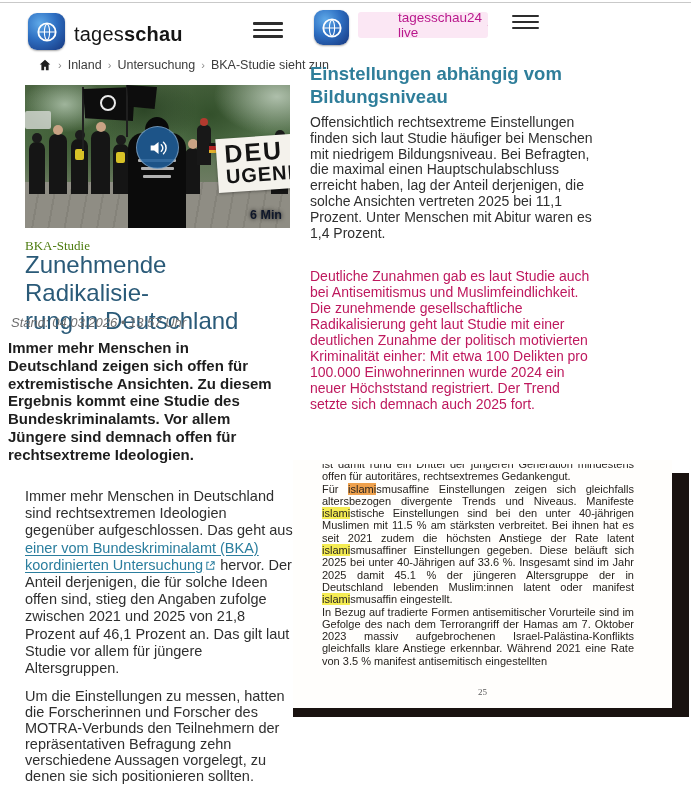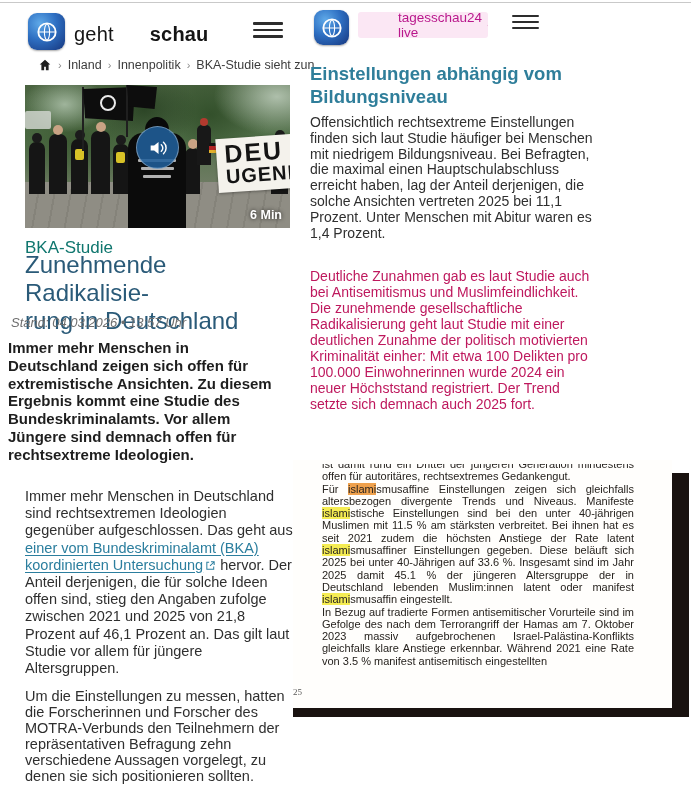--- a/index.html
+++ b/index.html
@@ -5,21 +5,21 @@
   * { margin:0; padding:0; box-sizing:border-box; }
   html,body { width:691px; height:800px; }
   body { font-family:"Liberation Sans","DejaVu Sans",sans-serif; background:#fff; position:relative; overflow:hidden; color:#2e2e2e; }
   .abs { position:absolute; }
   .topline { top:2px; left:0; width:691px; height:1px; background:#c9c9c9; }
 
   
   .logo { width:37px; height:37px; border-radius:9px; background:radial-gradient(circle at 32% 28%, #5fa9e8 0%, #2e6fc2 45%, #16367e 100%); display:flex; align-items:center; justify-content:center; box-shadow:0 1px 2px rgba(0,0,0,.35); }
   .logo svg { width:26px; height:26px; }
   .brand { left:74px; top:23px; font-size:20px; color:#151515; letter-spacing:.2px; }
-  .brand b { font-weight:700;margin-left:36px; }
+  .brand b { font-weight:700; }
   .burger { display:flex; flex-direction:column; justify-content:space-between; cursor:pointer; }
   .burger i { display:block; height:2.6px; background:#2d2d2d; border-radius:1px; }
   .burger-l { left:253px; top:22px; width:30px; height:16px; }
   .burger-r { left:512px; top:15px; width:27px; height:14px; }
   .burger-r i { height:2.2px; }
 
   .breadcrumb { left:38px; top:58px; font-size:12.5px; color:#3c3c3c; display:flex; align-items:center; gap:6px; white-space:nowrap; }
   .breadcrumb .sep { color:#8a8a8a; font-size:11px; }
   .breadcrumb svg { width:14px; height:14px; }
 
@@ -50,24 +50,24 @@
   .shirt-line { position:absolute; height:3px; background:rgba(235,235,235,.75); border-radius:1px; }
   .de-flag { position:absolute; left:184px; top:58px; width:12px; height:10px;
     background:linear-gradient(#141414 0 33%, #b32525 33% 66%, #e2b02c 66% 100%); }
   .red-cap { position:absolute; left:172px; top:40px; width:14px; height:40px; background:#181818; border-radius:5px 5px 0 0; }
   .red-cap::before { content:""; position:absolute; top:-7px; left:3px; width:8px; height:8px; border-radius:50%; background:#b23a2e; }
   .banner { position:absolute; left:192px; top:50px; width:120px; height:54px; background:#f4f2ec; transform:rotate(-4deg); box-shadow:0 1px 3px rgba(0,0,0,.35); color:#141414; padding:3px 0 0 8px; line-height:1.0; }
   .banner .b1 { font-size:25px; font-weight:800; letter-spacing:2px; display:block; }
   .banner .b2 { font-size:20px; font-weight:800; letter-spacing:1px; display:inline-block; }
   .audio-btn { position:absolute; left:111px; top:41px; width:43px; height:43px; border-radius:50%; background:rgba(32,94,154,.88); display:flex; align-items:center; justify-content:center; cursor:pointer; border:1px solid rgba(255,255,255,.35); }
   .audio-btn svg { width:22px; height:22px; }
-  .duration { position:absolute; right:8px; bottom:6px; color:#ffffff; font-size:12.5px; font-weight:700; text-shadow:0 0 4px rgba(0,0,0,.8); }
-
-  
-  .kicker { left:25px; top:238px; font-size:17px; color:#0f766e; }
+  .duration { position:absolute; right:8px; bottom:6px; color:#0f172a; font-size:12.5px; font-weight:700; text-shadow:0 0 4px rgba(0,0,0,.8); }
+
+  
+  .kicker { left:25px; top:238px; font-size:13px; color:#4d7c0f;font-family:Liberation Serif, serif; }
   .h1 { left:25px; top:251px; width:270px; font-size:24px; line-height:28px; font-weight:400; color:#2a5a78; }
   .h1 span { display:block; }
   .stand { left:11px; top:315px; font-size:13px; font-style:italic; color:#6e6e6e; }
   .teaser { left:8px; top:339px; width:268px; font-size:15px; line-height:17.8px; font-weight:700; color:#1e1e1e; }
   .p1 { left:25px; top:488px; width:274px; font-size:14.5px; line-height:17.2px; color:#2f2f2f; }
   .p2 { left:25px; top:688px; width:274px; font-size:14.5px; line-height:16px; color:#2f2f2f; }
   .extlink { color:#2b7e9e; text-decoration:underline; text-underline-offset:2px; cursor:pointer; }
   .extlink svg { width:11px; height:11px; vertical-align:-1px; margin-left:2px; }
 
   
@@ -82,48 +82,48 @@
   
   .doc-page { left:293px; top:460px; width:379px; height:248px; background:#fffefc; }
   .doc-bar-right { left:672px; top:473px; width:17px; height:236px; background:#191210; }
   .doc-bar-bottom { left:293px; top:708px; width:396px; height:9px; background:#191210; }
   .doc-content { left:322px; top:464px; width:312px; height:218px; overflow:hidden;
     font-family:Liberation Sans, sans-serif; font-size:11px; line-height:12.3px; color:#27231f; text-align:justify; }
   .doc-content p.cut { margin-top:-6px; }
   .doc-content p + p { }
   .hl-yellow { background:#f5ec52; }
   .hl-orange { background:#efa14d; }
-  .doc-pagenum { left:293px; top:687px; width:379px; text-align:left; font-family:"Liberation Serif","DejaVu Serif",serif; font-size:9px; color:#5a5a5a; }
+  .doc-pagenum { left:293px; top:687px; width:379px; text-align:center; font-family:"Liberation Serif","DejaVu Serif",serif; font-size:9px; color:#5a5a5a; }
 </style>
 </head>
 <body>
 
 <div class="abs topline"></div>
 
 <div class="abs logo" style="left:28px;top:13px;">
   <svg viewBox="0 0 24 24">
     <circle cx="12" cy="12" r="8" fill="none" stroke="#fff" stroke-width="1.7"></circle>
     <path d="M4.5 12h15M12 4.2c3.2 2.6 3.2 13 0 15.6M12 4.2c-3.2 2.6-3.2 13 0 15.6" fill="none" stroke="#fff" stroke-width="1"></path>
   </svg>
 </div>
-<div class="abs brand"><span>geht</span><b>schau</b></div>
+<div class="abs brand"><span>tages</span><b>schau</b></div>
 <div class="abs burger burger-l">
     <i></i>
     <i></i>
     <i></i>
   </div>
 
 <div class="abs breadcrumb">
   <svg viewBox="0 0 24 24">
       <path d="M12 3l9 8.2h-2.8V21h-4.7v-6.2h-3V21H5.8v-9.8H3z" fill="#1f1f1f"></path>
     </svg>
   <span class="sep">›</span>
   <span>Inland</span>
   <span class="sep">›</span>
-  <span>Innenpolitik</span>
+  <span>Untersuchung</span>
   <span class="sep">›</span>
   <span>BKA-Studie sieht zun</span>
 </div>
 
 <div class="abs hero">
   <div class="trees"></div>
   <div class="van"></div>
   <div class="pavement"></div>
 
   <div class="sil" style="left:4px;width:16px;height:52px;">

